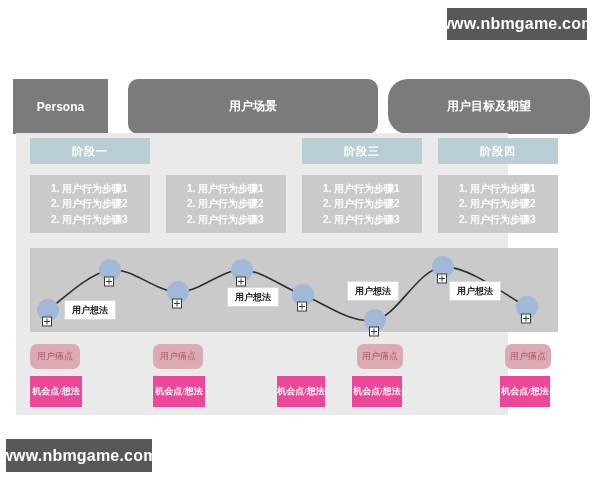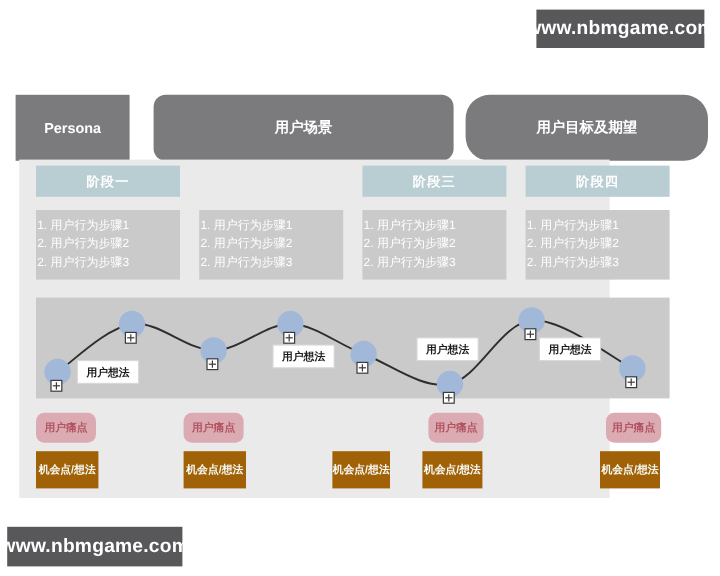--- a/index.html
+++ b/index.html
@@ -11,32 +11,32 @@
   .hbox{position:absolute;top:79px;height:55px;background:#7b7b7d;color:#ffffff;
         font-size:12px;font-weight:700;display:flex;align-items:center;justify-content:center;}
   .hbox.persona{left:13px;width:95px;}
   .hbox.scenario{left:128px;width:250px;border-radius:10px;}
   .hbox.goals{left:388px;width:202px;border-radius:20px;}
   .panel{position:absolute;left:16px;top:133px;width:492px;height:282px;background:#eaeaea;}
   .col1{left:14px;} .col2{left:150px;} .col3{left:286px;} .col4{left:422px;}
   .stage{position:absolute;top:5px;width:120px;height:26px;background:#b9ced3;color:#ffffff;
          font-size:11px;font-weight:700;display:flex;align-items:center;justify-content:center;letter-spacing:1px;}
   .steps{position:absolute;top:42px;width:120px;height:58px;background:#c9cac9;color:#ffffff;
-         font-size:10px;font-weight:400;display:flex;flex-direction:column;justify-content:center;
-         align-items:flex-start;padding-left:1px;box-sizing:border-box;line-height:1.55;}
+         font-size:10px;font-weight:700;display:flex;flex-direction:column;justify-content:center;
+         align-items:flex-start;padding-left:21px;box-sizing:border-box;line-height:1.55;}
   .band{position:absolute;left:14px;top:115px;width:528px;height:84px;background:#c9cac9;}
   .band svg{position:absolute;left:0;top:0;overflow:visible;}
   .thought{position:absolute;background:#ffffff;color:#1c1c1c;font-size:9px;font-weight:700;
            display:flex;align-items:center;justify-content:center;box-shadow:0 0 0 1px #d8d8d8;width:50px;height:18px;}
   .t1{left:35px;top:53px;} .t2{left:198px;top:40px;} .t3{left:318px;top:34px;} .t4{left:420px;top:34px;}
-  .pain{position:absolute;top:211px;height:25px;background:#dcaab2;color:#b05561;font-size:9px;font-weight:700;
+  .pain{position:absolute;top:211px;height:25px;background:#dcaab2;color:#b05561;font-size:9px;font-weight:400;
         border-radius:7px;display:flex;align-items:center;justify-content:center;}
   .p1{left:14px;width:50px;} .p2{left:137px;width:50px;} .p3{left:341px;width:46px;} .p4{left:489px;width:46px;}
-  .opp{position:absolute;top:243px;height:31px;background:#a16207;color:#f6faf6;font-size:9px;font-weight:700;
-       display:flex;align-items:center;justify-content:center;}
+  .opp{position:absolute;top:243px;height:31px;background:#ec4899;color:#f6faf6;font-size:9px;font-weight:700;
+       display:flex;align-items:center;justify-content:center;font-family:Liberation Serif, serif;}
   .g1{left:14px;width:52px;} .g2{left:137px;width:52px;} .g3{left:261px;width:48px;}
   .g4{left:336px;width:50px;} .g5{left:484px;width:50px;}
 </style>
 </head>
 <body>
 
 <div class="page">
 
   <div class="banner banner-top">www.nbmgame.com</div>
 

